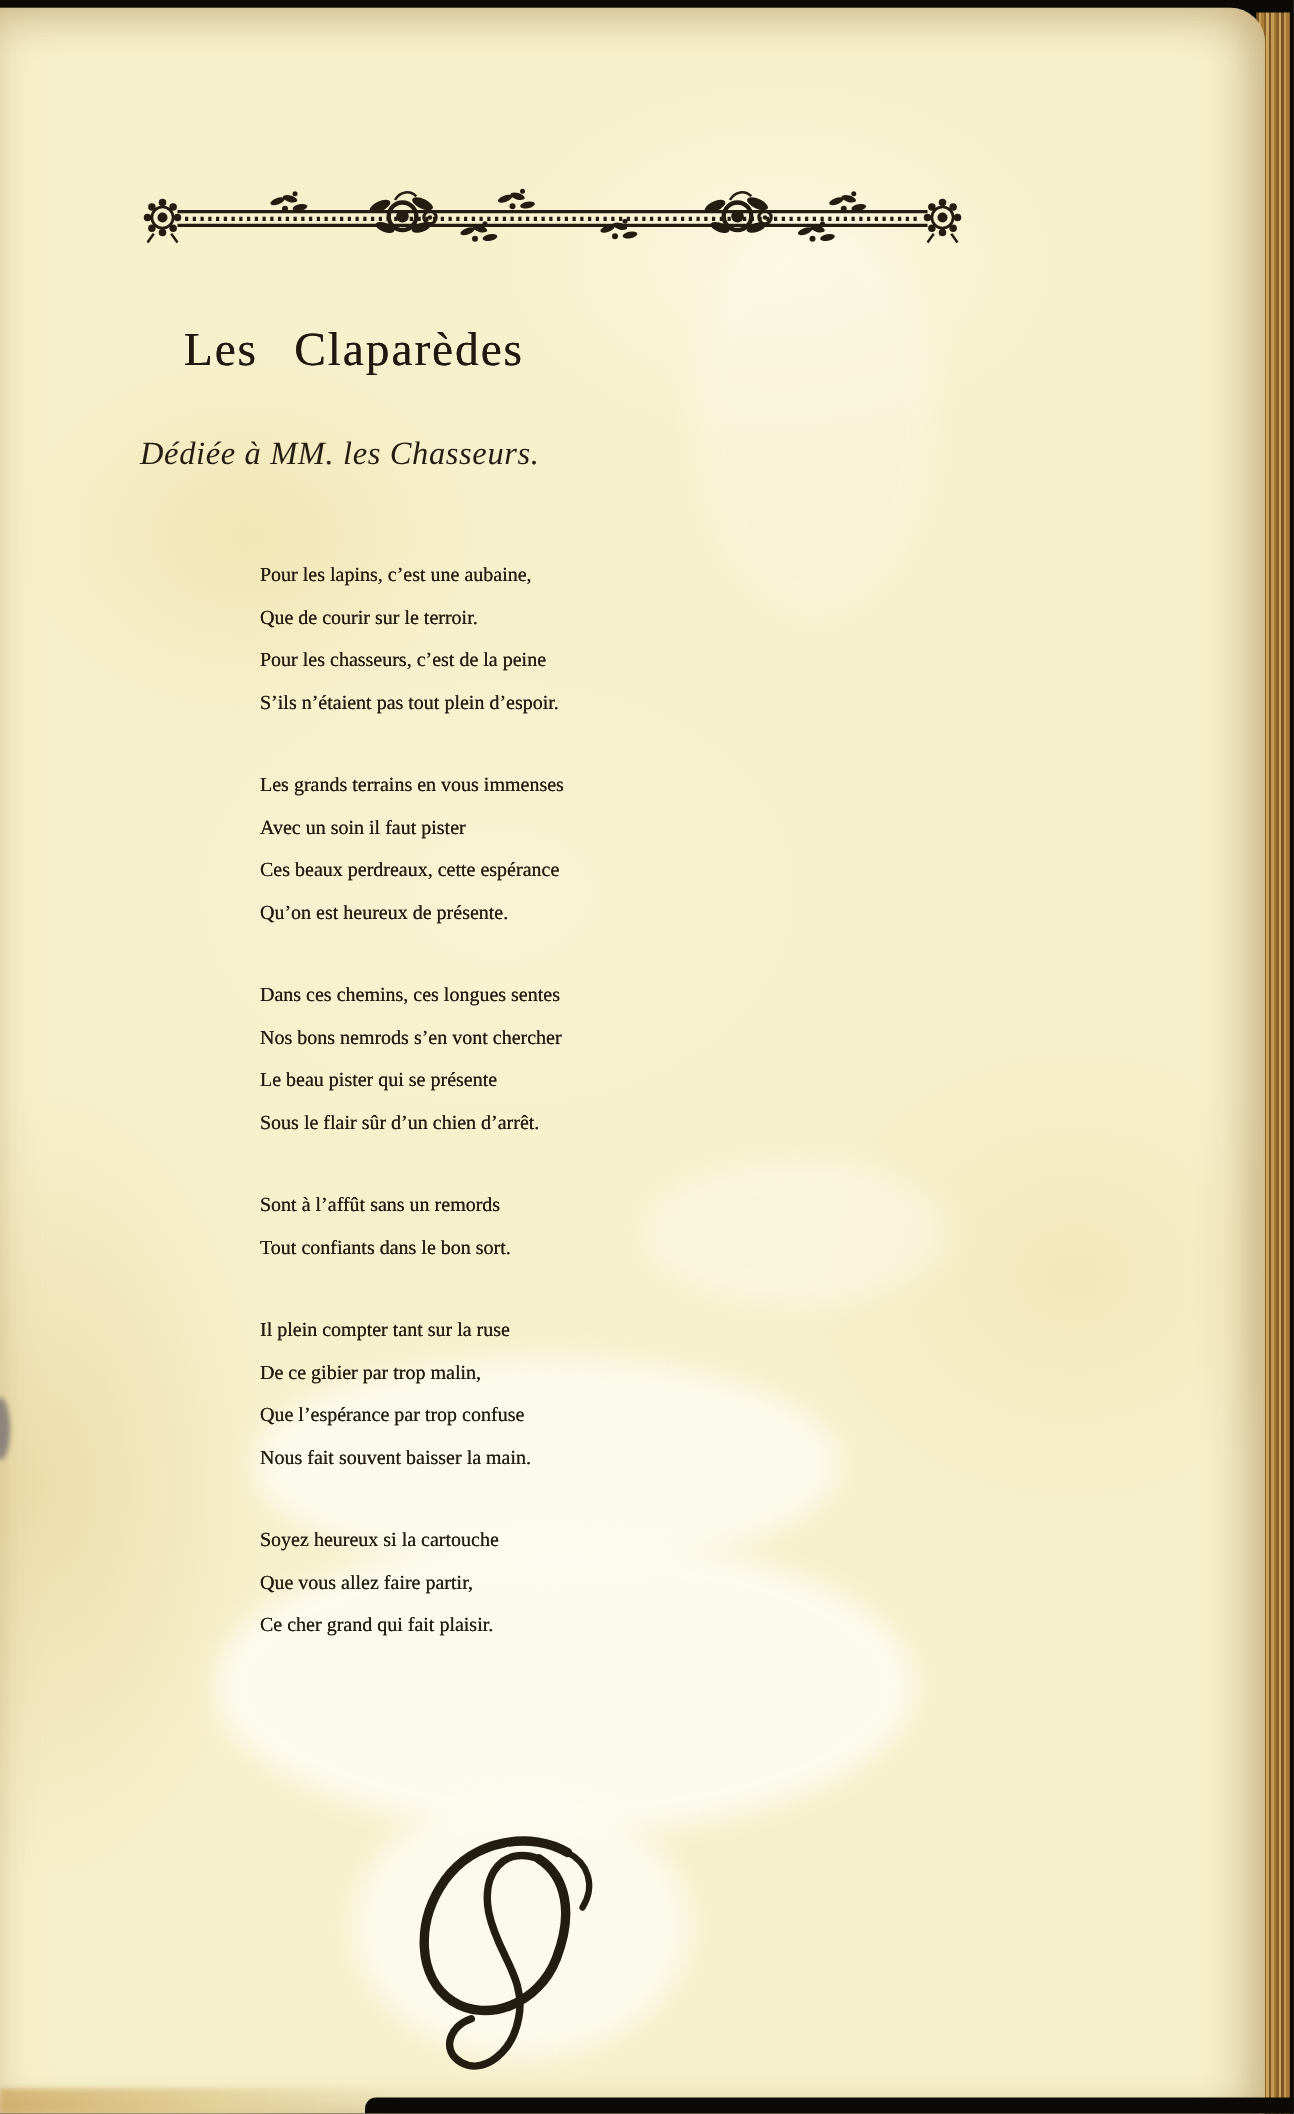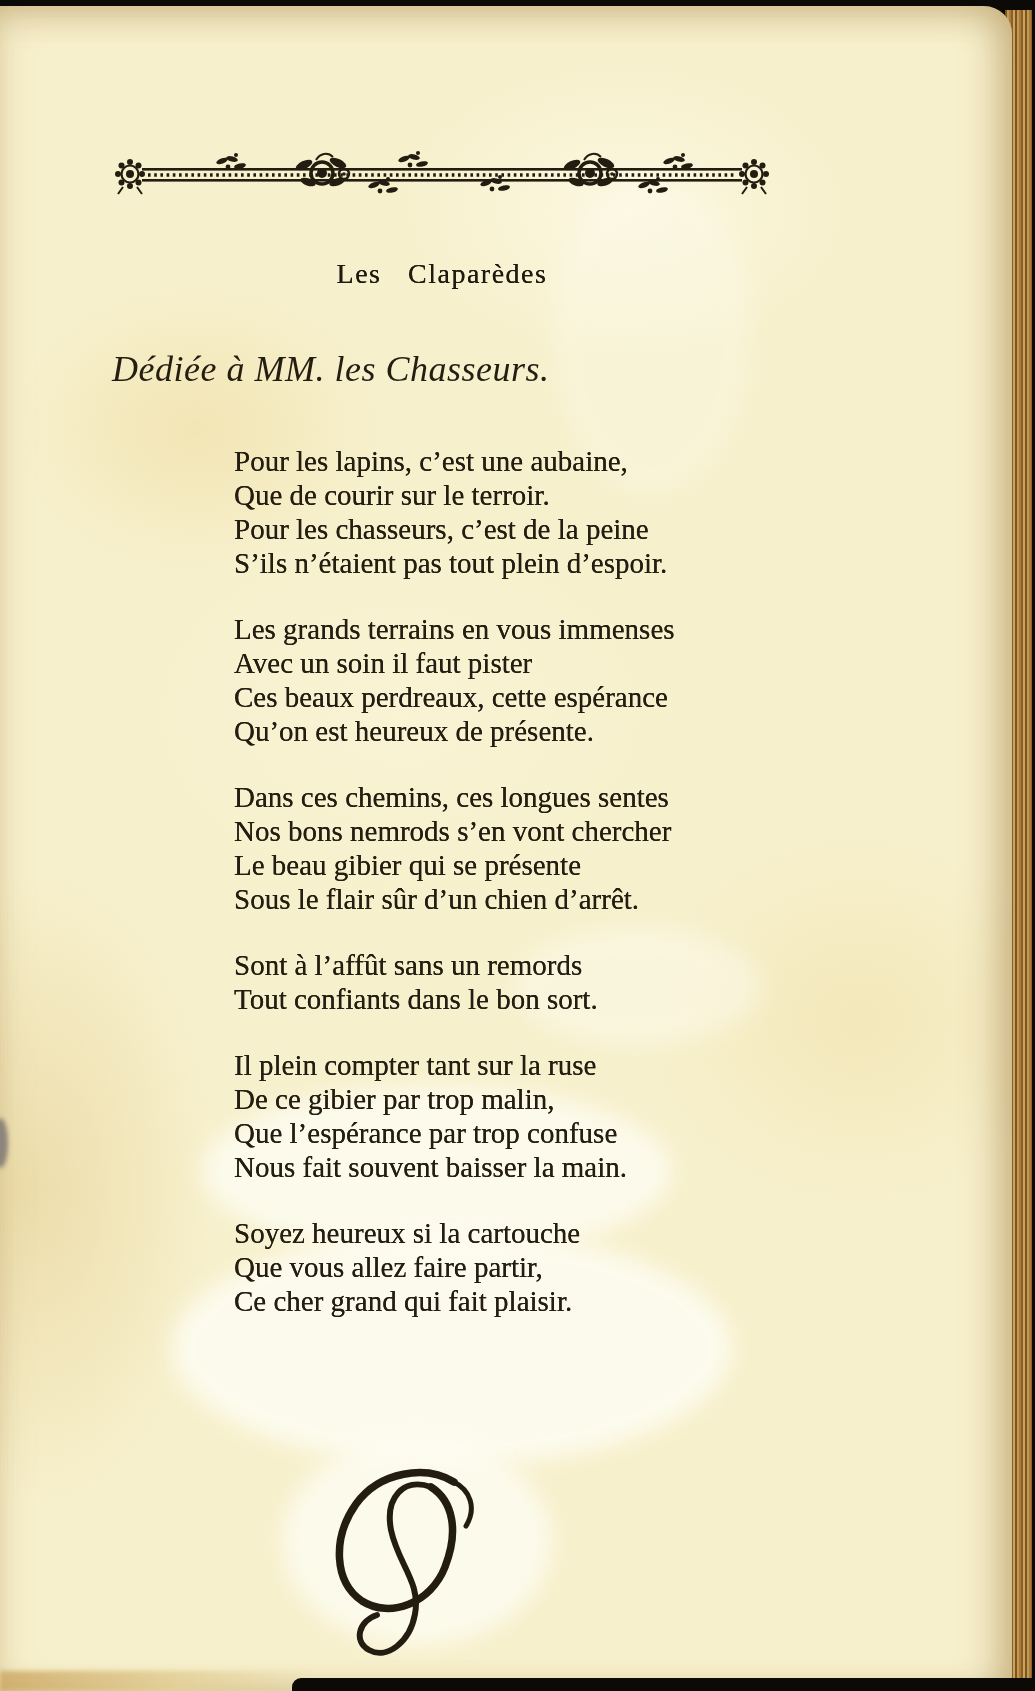--- a/index.html
+++ b/index.html
@@ -43,32 +43,32 @@
   .blotch-2{left:180px;top:1225px;width:560px;height:235px;opacity:.9;}
   .blotch-3{left:290px;top:1430px;width:270px;height:210px;opacity:.85;}
   .blotch-4{left:520px;top:920px;width:250px;height:120px;opacity:.45;}
   .blotch-5{left:560px;top:170px;width:200px;height:320px;opacity:.30;}
 
   
   .ornament-band{position:absolute;left:120px;top:140px;width:660px;height:60px;}
 
   .title{
     position:absolute;left:155px;top:252px;width:590px;
-    margin:0;text-align:center;font-weight:normal;
-    font-size:28px;color:#1f1910;letter-spacing:1.5px;word-spacing:18px;
+    margin:0;text-align:left;font-weight:normal;
+    font-size:38px;color:#1f1910;letter-spacing:1.5px;word-spacing:18px;
     text-shadow:0 0 .5px #1f1910;
   }
   .dedication{
     position:absolute;left:120px;top:342px;margin:0;
-    font-style:italic;font-size:36px;color:#241d12;letter-spacing:.5px;
+    font-style:italic;font-size:26px;color:#241d12;letter-spacing:.5px;
   }
 
   .poem{
-    position:absolute;left:242px;top:438px;
-    font-size:29px;line-height:34px;color:#241d12;
+    position:absolute;left:216px;top:438px;
+    font-size:16px;line-height:34px;color:#241d12;
     text-shadow:0 0 .4px #241d12;
   }
   .stanza{margin:0 0 32px 0;}
   .line{white-space:nowrap;}
 
   .flourish{position:absolute;left:312px;top:1456px;width:190px;height:205px;}
 
   
   .bottom-scan-edge{
     position:absolute;left:292px;right:0;bottom:0;height:13px;z-index:3;
@@ -163,21 +163,21 @@
       </div>
       <div class="stanza">
         <div class="line">Les grands terrains en vous immenses</div>
         <div class="line">Avec un soin il faut pister</div>
         <div class="line">Ces beaux perdreaux, cette espérance</div>
         <div class="line">Qu’on est heureux de présente.</div>
       </div>
       <div class="stanza">
         <div class="line">Dans ces chemins, ces longues sentes</div>
         <div class="line">Nos bons nemrods s’en vont chercher</div>
-        <div class="line">Le beau gibier qui se présente</div>
+        <div class="line">Le beau pister qui se présente</div>
         <div class="line">Sous le flair sûr d’un chien d’arrêt.</div>
       </div>
       <div class="stanza">
         <div class="line">Sont à l’affût sans un remords</div>
         <div class="line">Tout confiants dans le bon sort.</div>
       </div>
       <div class="stanza">
         <div class="line">Il plein compter tant sur la ruse</div>
         <div class="line">De ce gibier par trop malin,</div>
         <div class="line">Que l’espérance par trop confuse</div>

